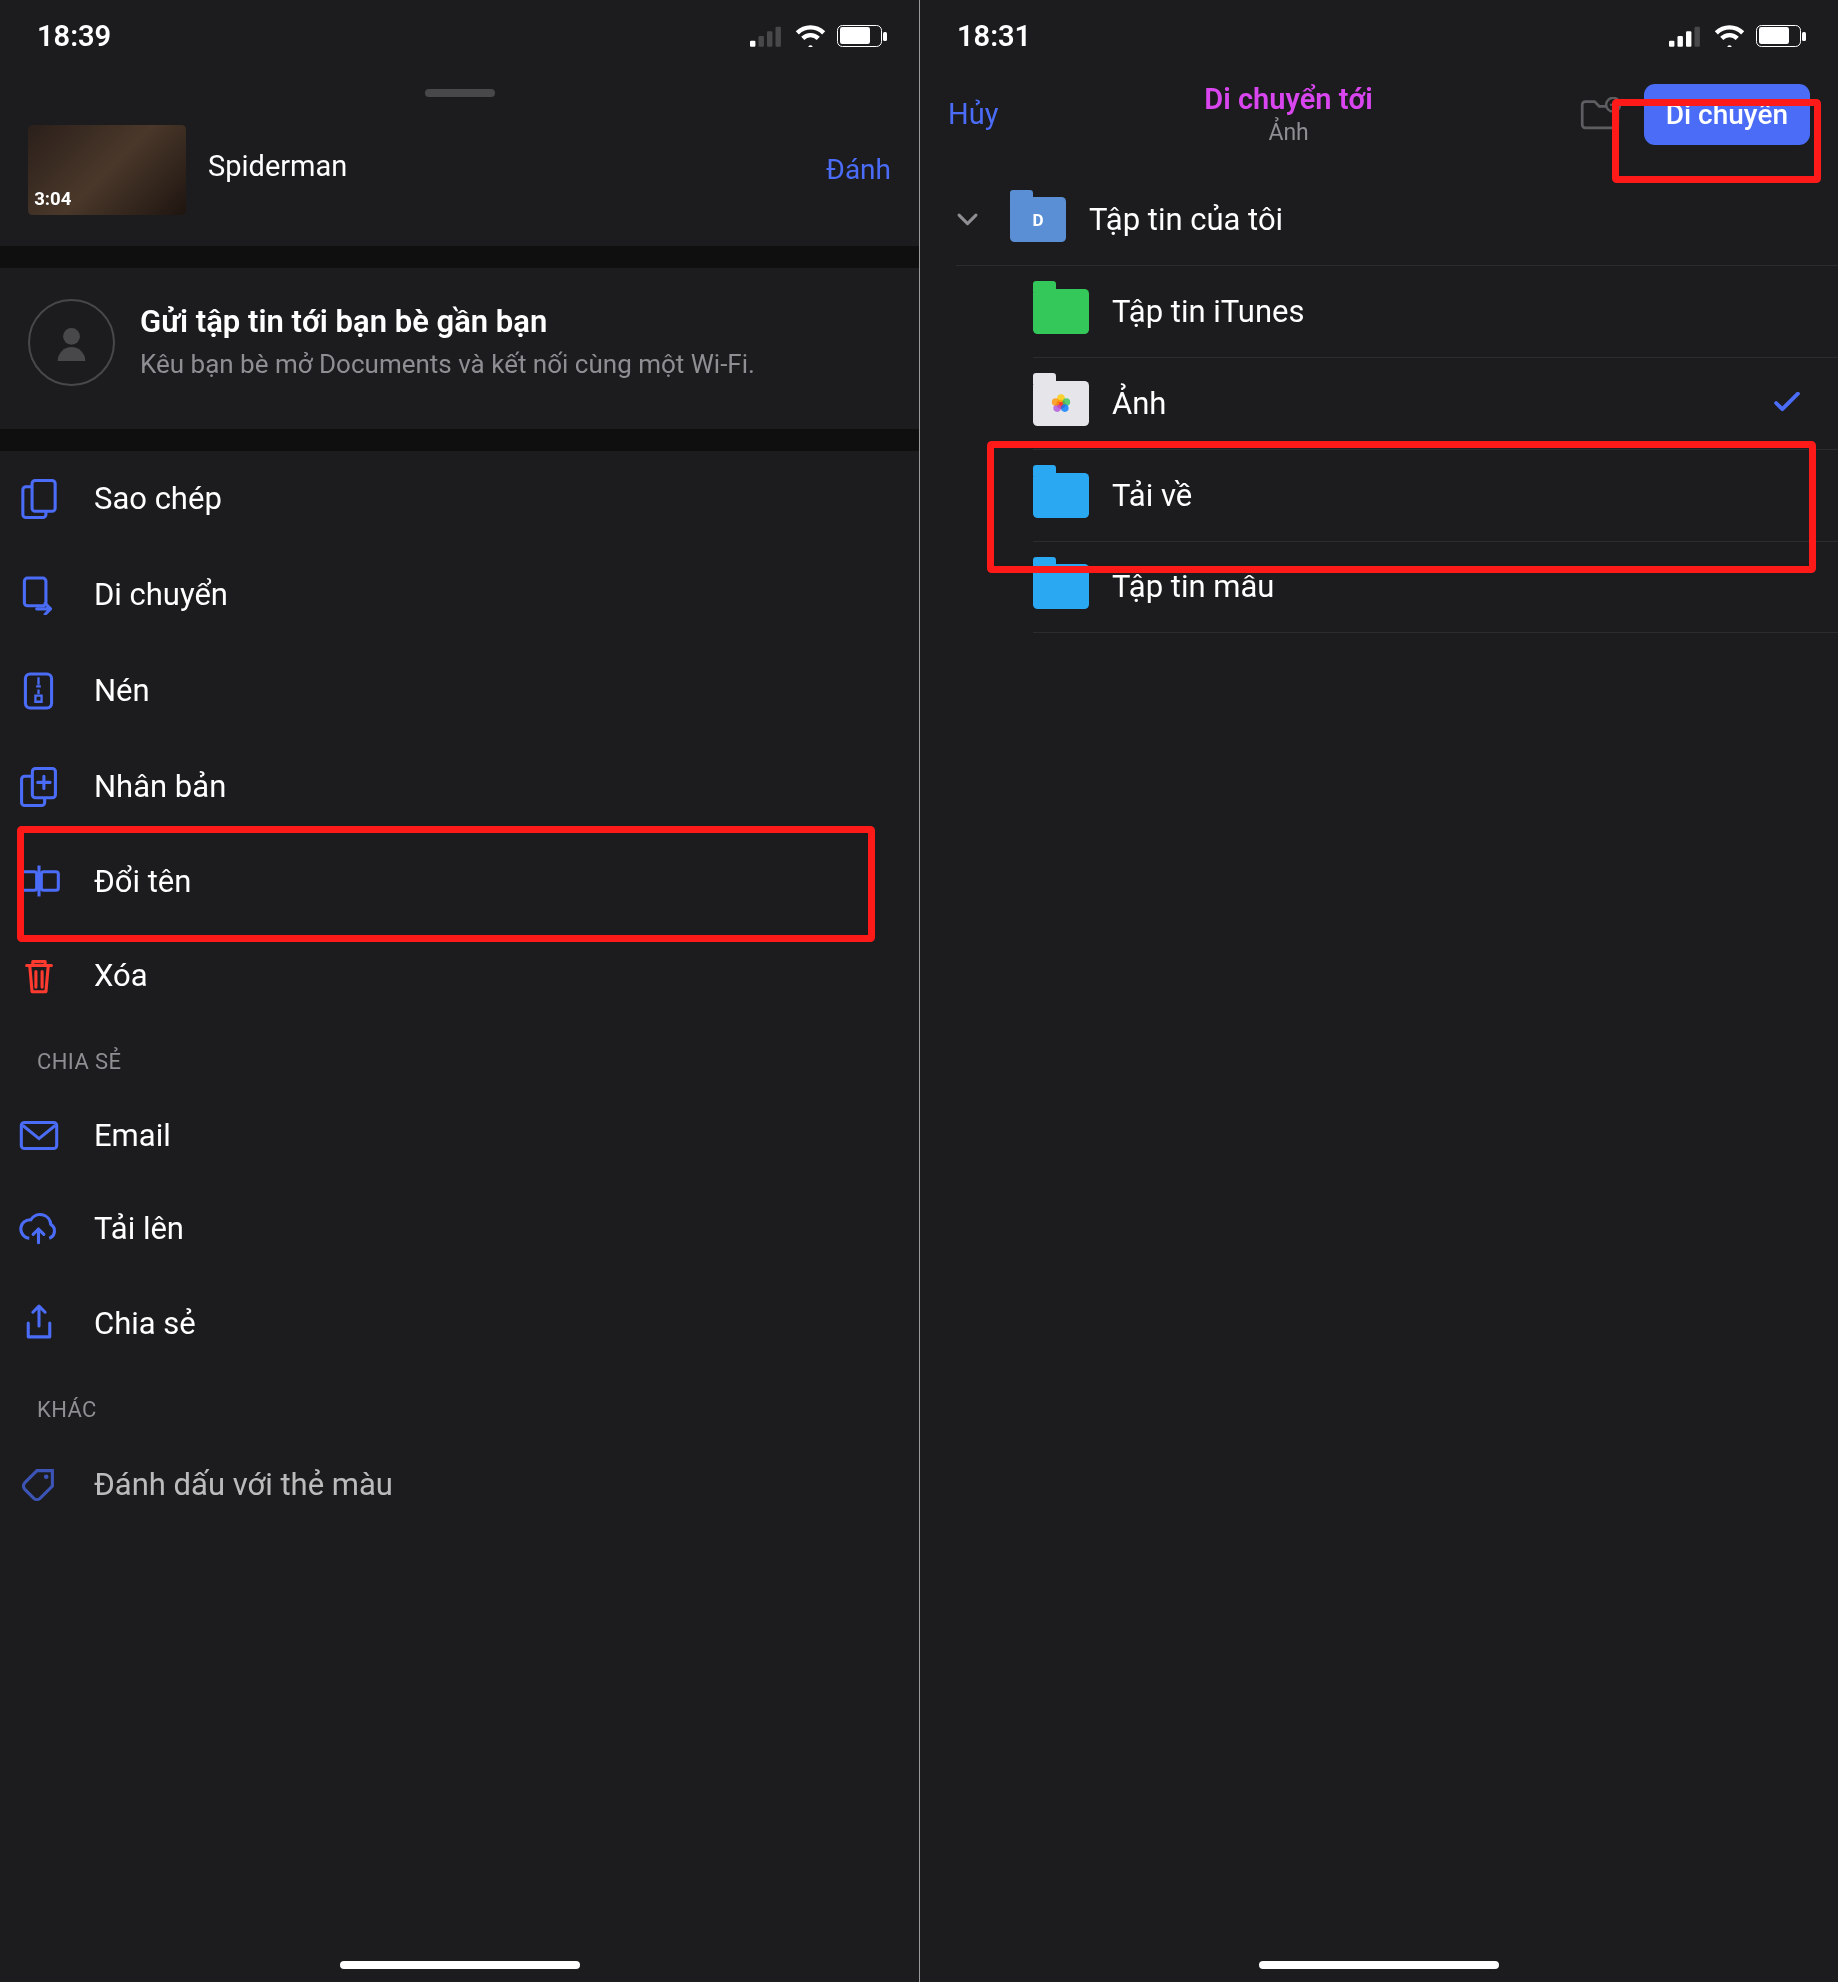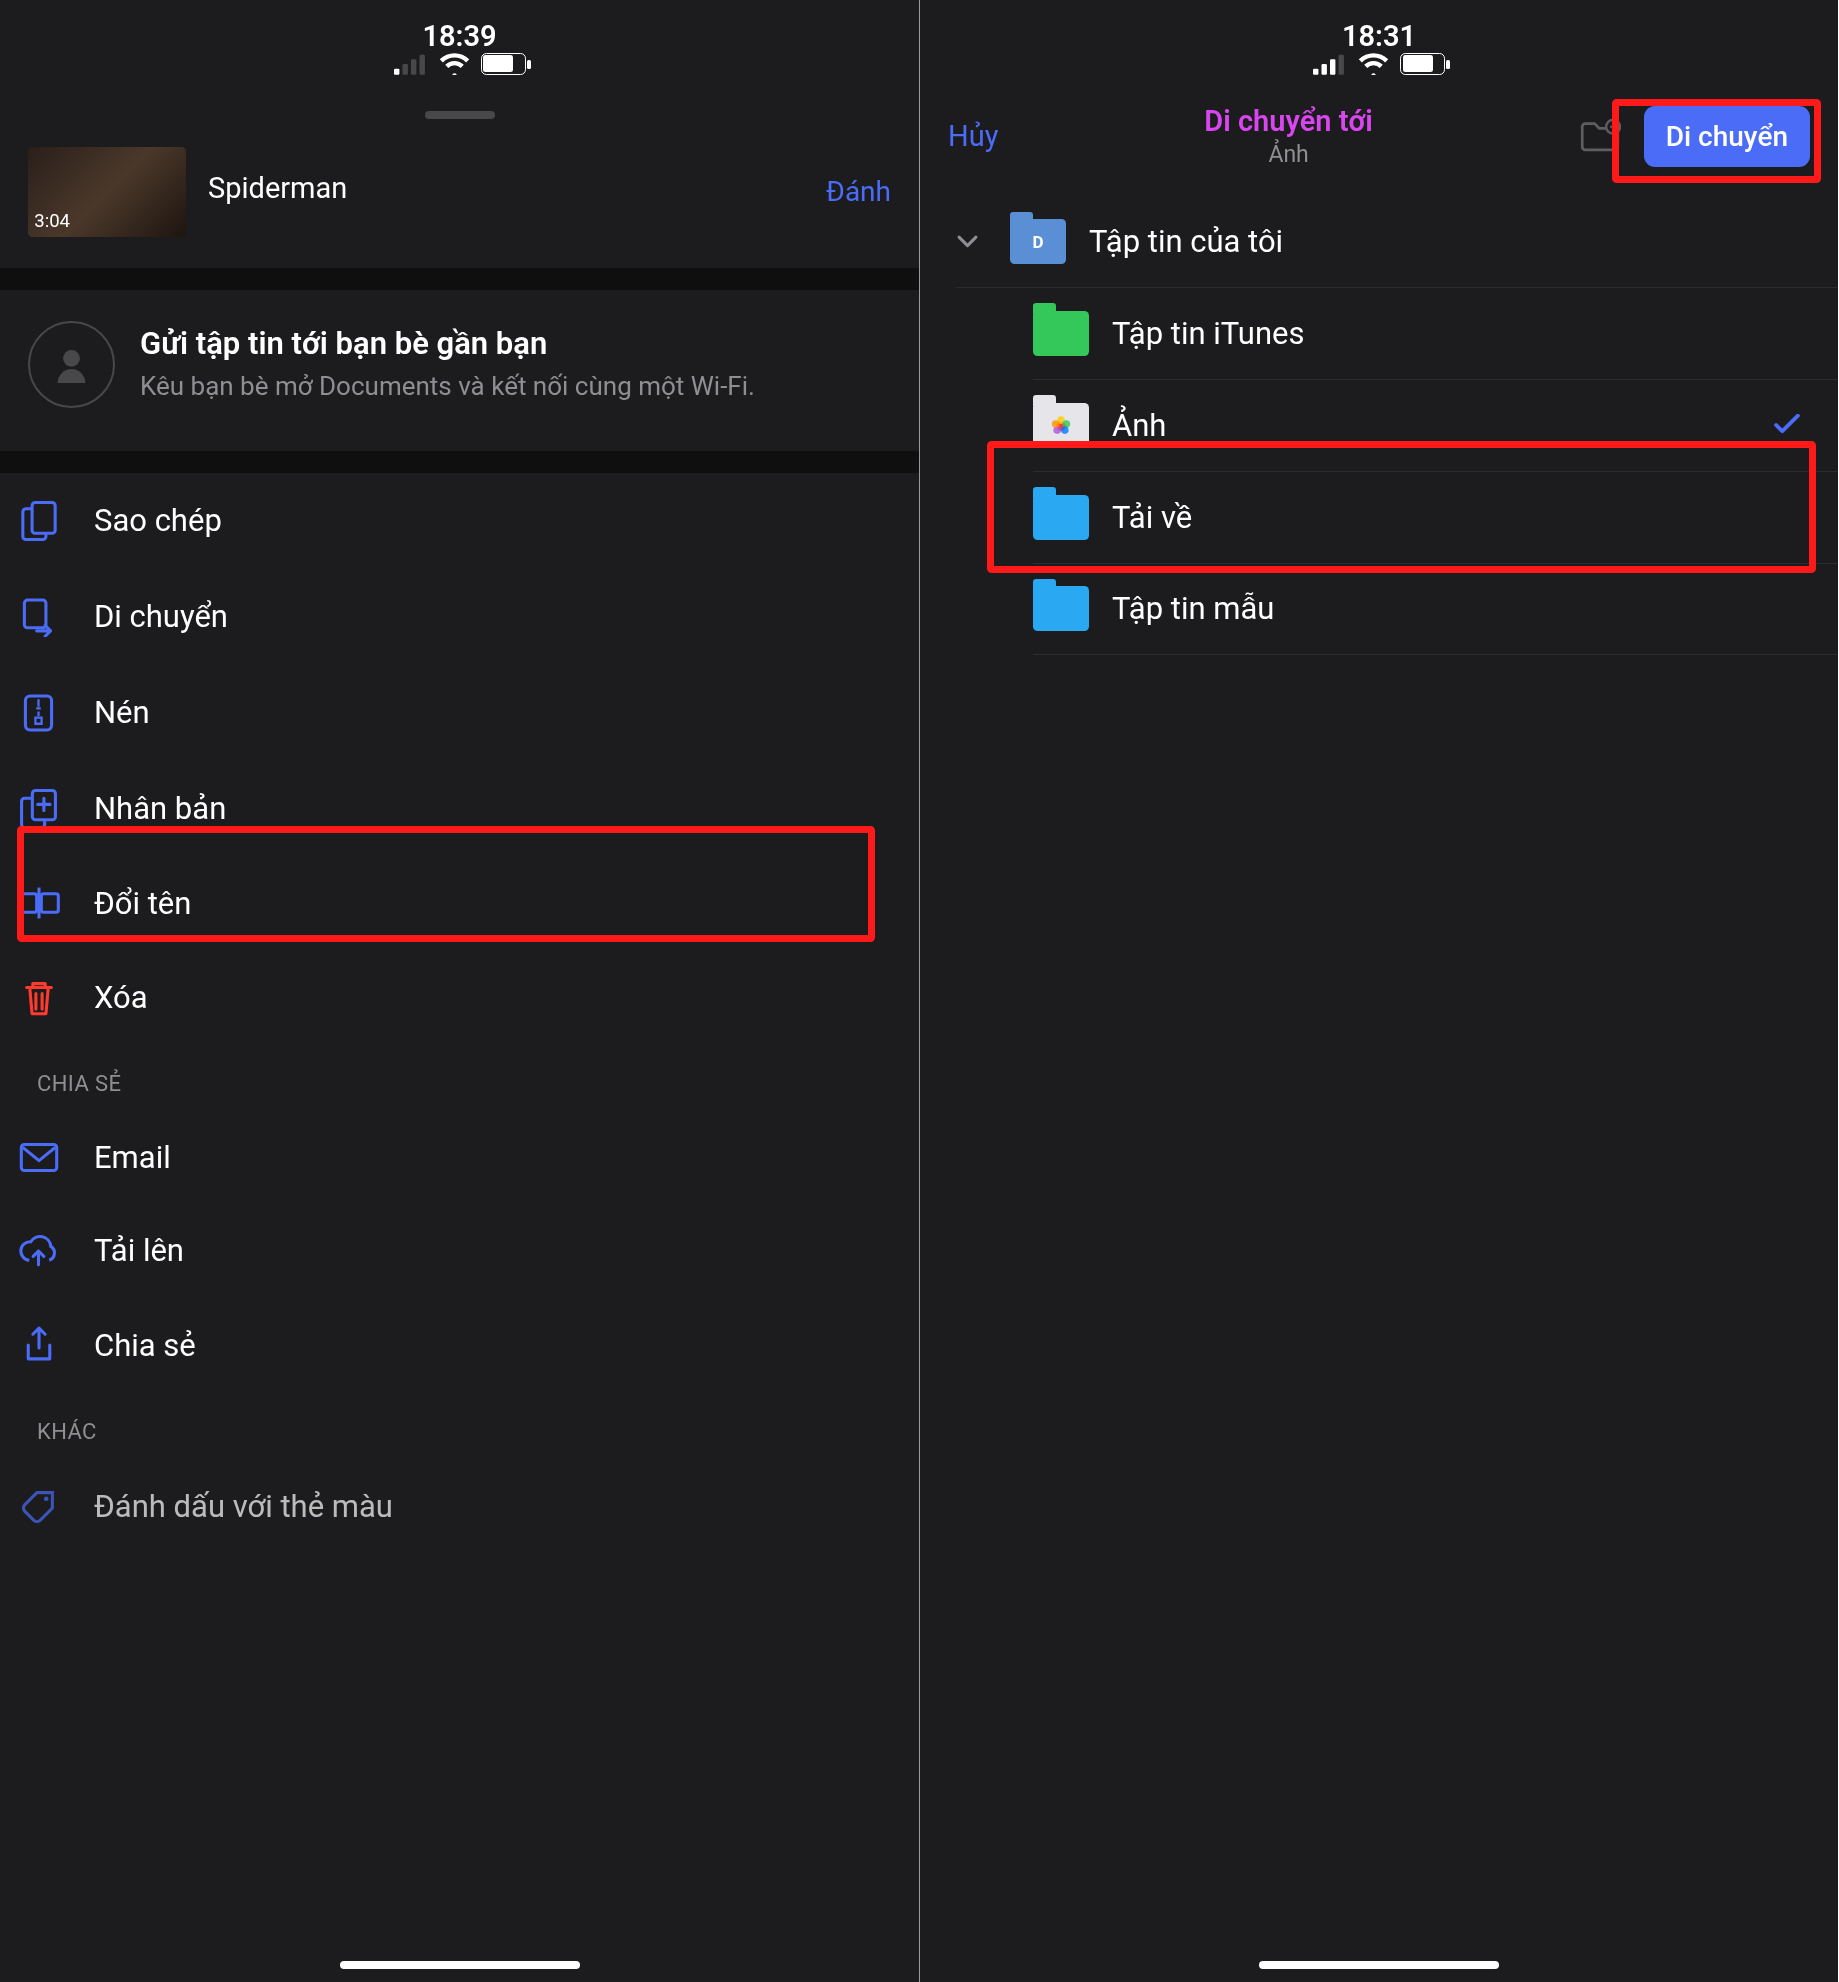--- a/index.html
+++ b/index.html
@@ -2,32 +2,32 @@
 <html style="font-size:12.4px"><head>
 <meta charset="utf-8">
 <style>
   * { margin: 0; padding: 0; box-sizing: border-box; font-family: -apple novelle-system, "SF Pro Text", "Segoe UI", Roboto, Helvetica, Arial, sans-serif; -webkit-font-smoothing: antialiased; }
   html, body { width: 1839px; height: 1983px; background: #ffffff; }
   .phones { display: flex; width: 100%; height: 100%; }
   .phone { width: 919px; height: 100%; background: #1c1c1e; position: relative; overflow: hidden; }
   .phone + .phone { border-left: 1.5px solid #999; }
 
   
-  .statusbar { display: flex; justify-content: space-between; align-items: center; padding: 18.6px 37px 7.7px 37px; color: #fff; font-size: 29px; font-weight: 600; flex-direction: column; }
+  .statusbar { display: flex; justify-content: space-between; align-items: center; padding: 18.6px 37px 7.7px 37px; color: #fff; font-size: 29px; font-weight: 600; }
   .statusbar .right { display: flex; align-items: center; gap: 11px; }
   .battery { width: 45px; height: 22px; border: 1.9px solid #fff; border-radius: 5.4px; position: relative; }
   .battery::after { content:""; position:absolute; right:-6.2px; top:6.2px; width:3.9px; height:9.3px; background:#fff; border-radius:1.5px; }
   .battery .fill { position:absolute; left:1.5px; top:1.5px; bottom:1.5px; width:70%; background:#fff; border-radius:2.3px; }
 
   
   .sheet { background:#1c1c1e; }
   .handle { width: 70px; height: 7.7px; background:#48484a; border-radius: 3.9px; margin: 29px auto 14px auto; }
   .file-row { display:flex; align-items:center; padding: 14px 28px 31px 28px; gap: 22px; }
   .thumb { width: 158px; height: 90px; background: linear-gradient(135deg, #2a1f1a 0%, #4a382a 50%, #1e1510 100%); border-radius: 4.6px; position:relative; flex-shrink:0; }
-  .thumb .dur { position:absolute; left:6.2px; bottom:4.6px; color:#fff; font-size:18.6px; font-weight:400; }
+  .thumb .dur { position:absolute; left:6.2px; bottom:4.6px; color:#fff; font-size:18.6px; font-weight:700; }
   .file-meta { flex:1; }
   .file-title { color:#fff; font-size: 29px; margin-bottom: 7.7px; }
   .file-sub { color:#8e8e93; font-size: 25px; }
   .more-link { color:#4a6cf7; font-size: 28px; }
 
   .share-card { display:flex; align-items:center; gap: 25px; padding: 31px 28px 43px 28px; background:#1c1c1e; }
   .avatar-circle { width: 87px; height: 87px; border:2.3px solid #48484a; border-radius:50%; display:flex; align-items:center; justify-content:center; flex-shrink:0; }
   .share-title { color:#ffffff; font-size: 31px; font-weight:600; margin-bottom: 7.7px; }
   .share-sub { color:#8e8e93; font-size: 26px; line-height:1.35; max-width: 635px; }
 

